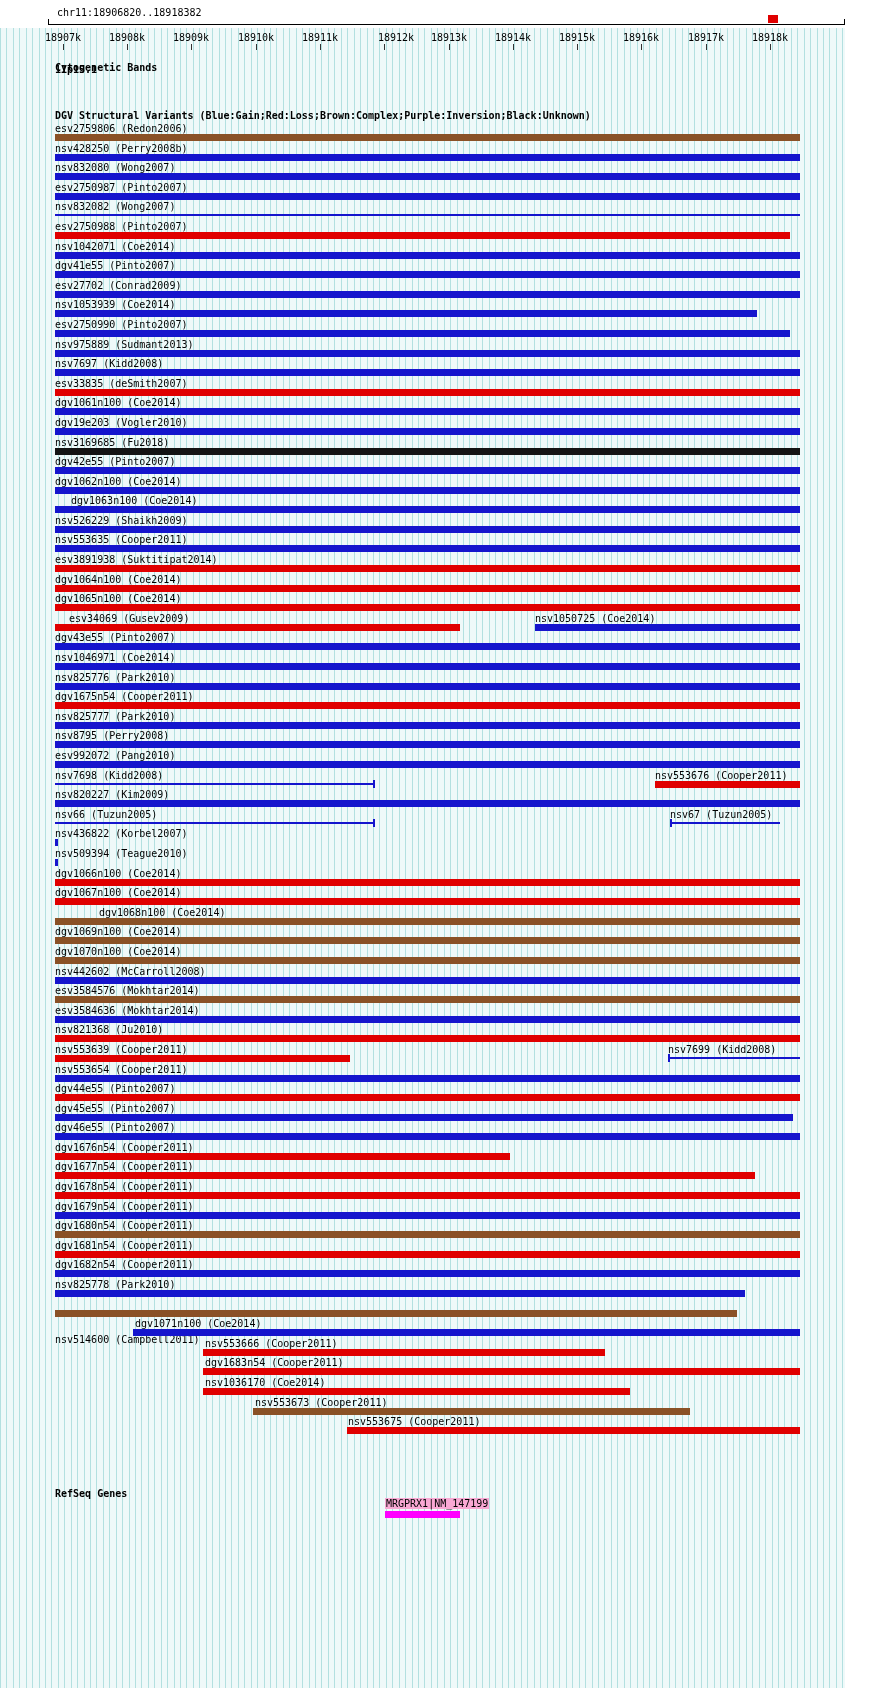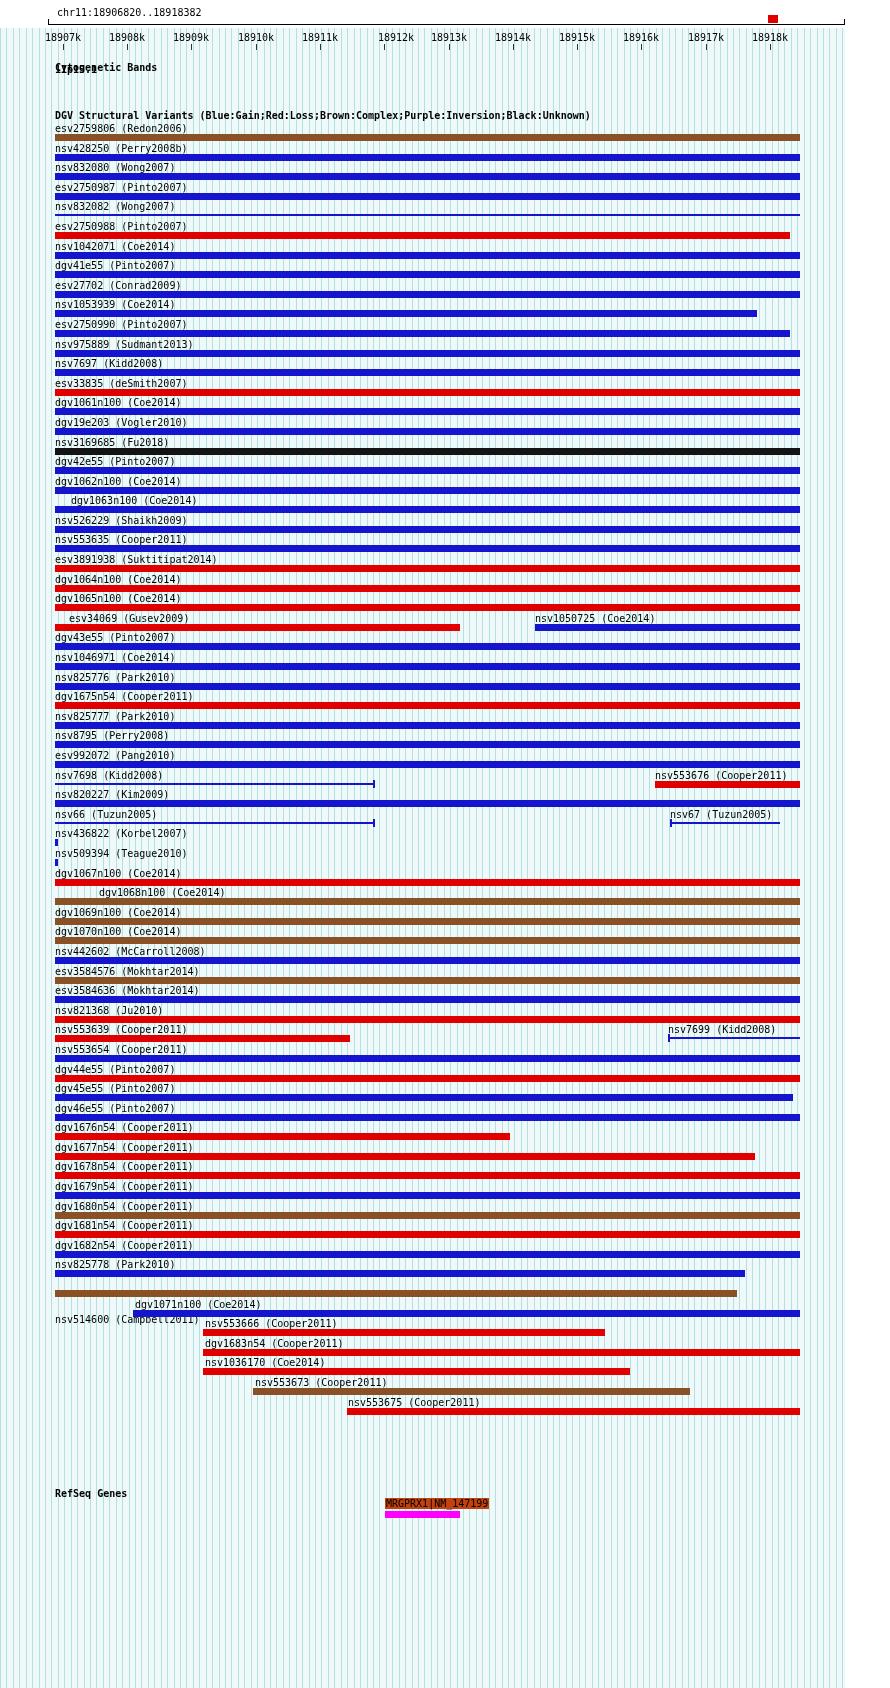--- a/index.html
+++ b/index.html
@@ -36,21 +36,21 @@
   .vrow{position:relative;height:19.6px;}
   .vlabel{position:absolute;top:0;line-height:11px;white-space:nowrap;}
   .vbar{position:absolute;top:11px;height:7px;}
   .vbar.thin,.vbar.thin-rtick,.vbar.thin-ltick{height:2px;top:13px;}
   .vbar.point{height:7px;top:11px;}
   .btick{position:absolute;top:-3px;width:2px;height:8px;display:block;font-style:normal;}
   .btick.r{right:0}
   .btick.l{left:0}
   
   .refseq-rows{position:absolute;left:0;top:1498px;width:845px;height:26px;}
-  .gene-label{position:absolute;top:0;line-height:11px;white-space:nowrap;background:#c2410c;padding:0 1px;}
+  .gene-label{position:absolute;top:0;line-height:11px;white-space:nowrap;background:#f9a8d4;padding:0 1px;}
   .gene-bar{position:absolute;top:13px;height:7px;}
 </style>
 </head>
 <body>
 
 <div id="page">
   <div class="stripes"></div>
 
   <div class="overview">
     <div class="region-text">chr11:18906820..18918382</div>
@@ -250,20 +250,24 @@
       </div>
       <div class="vrow">
         <span class="vlabel" style="left: 55px;">nsv436822 (Korbel2007)</span>
         <div class="vbar point" style="left: 55px; width: 3px; background: rgb(21, 21, 205);"></div>
       </div>
       <div class="vrow">
         <span class="vlabel" style="left: 55px;">nsv509394 (Teague2010)</span>
         <div class="vbar point" style="left: 55px; width: 3px; background: rgb(21, 21, 205);"></div>
       </div>
       <div class="vrow">
+        <span class="vlabel" style="left: 55px;">dgv1066n100 (Coe2014)</span>
+        <div class="vbar thick" style="left: 55px; width: 745px; background: rgb(224, 0, 0);"></div>
+      </div>
+      <div class="vrow">
         <span class="vlabel" style="left: 55px;">dgv1067n100 (Coe2014)</span>
         <div class="vbar thick" style="left: 55px; width: 745px; background: rgb(224, 0, 0);"></div>
       </div>
       <div class="vrow">
         <span class="vlabel" style="left: 55px; margin-left: 44px;">dgv1068n100 (Coe2014)</span>
         <div class="vbar thick" style="left: 55px; width: 745px; background: rgb(138, 81, 38);"></div>
       </div>
       <div class="vrow">
         <span class="vlabel" style="left: 55px;">dgv1069n100 (Coe2014)</span>
         <div class="vbar thick" style="left: 55px; width: 745px; background: rgb(138, 81, 38);"></div>

